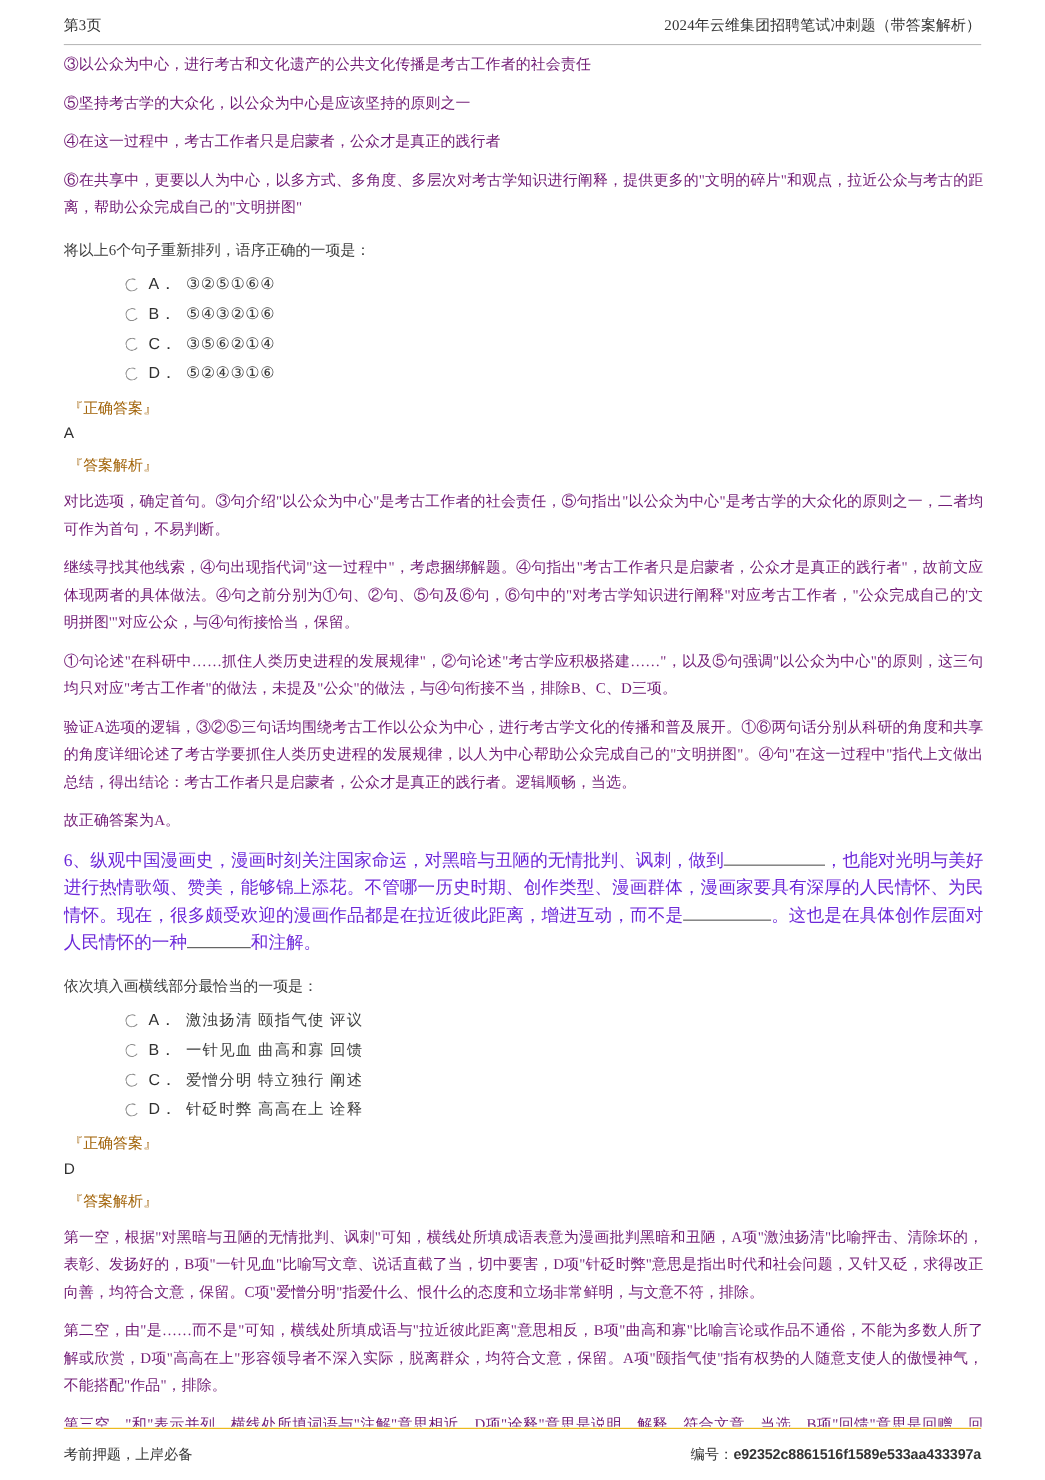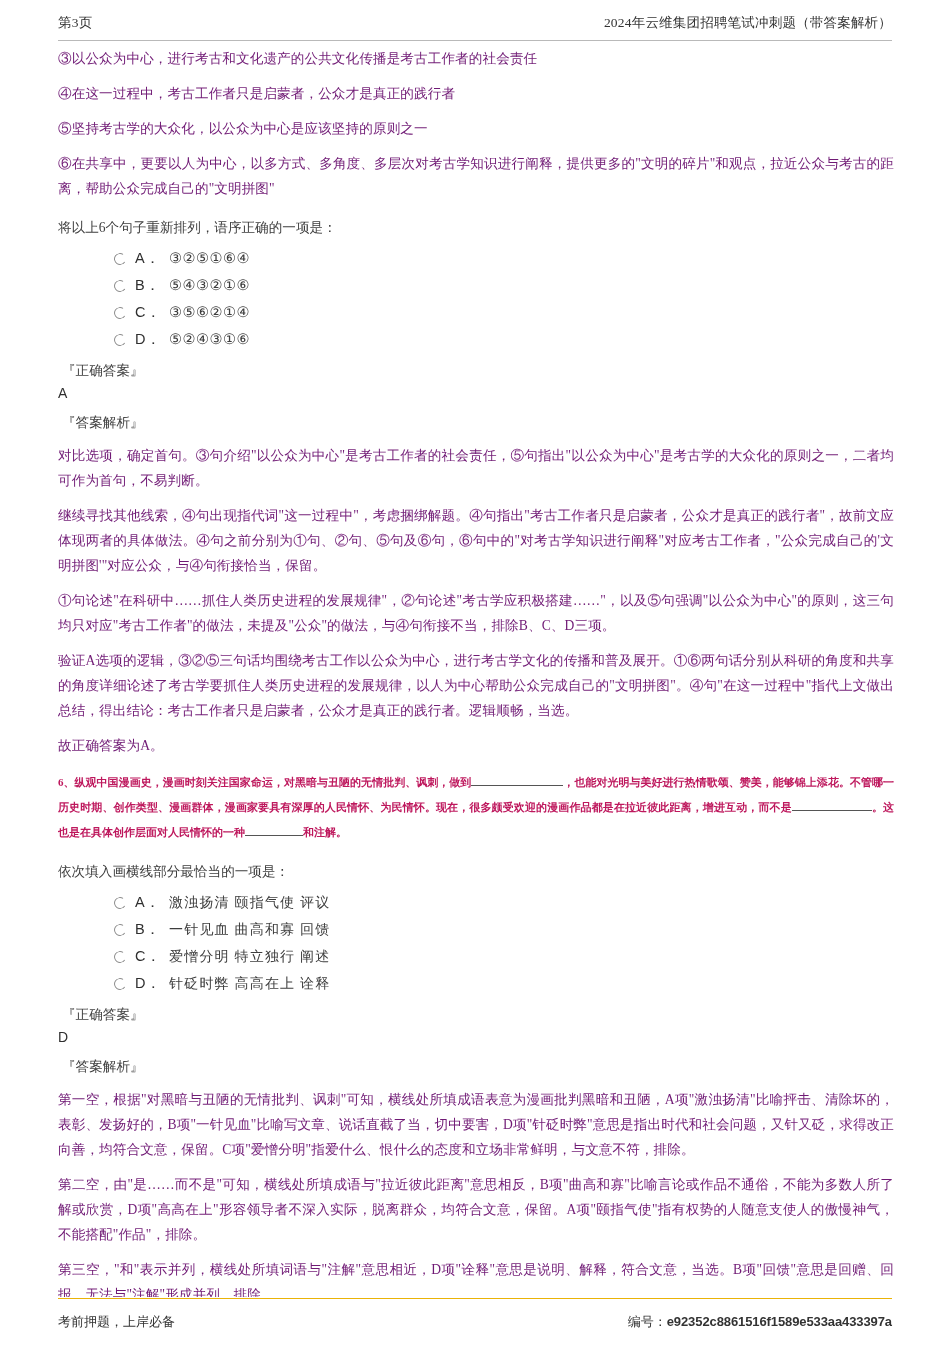--- a/index.html
+++ b/index.html
@@ -129,43 +129,42 @@
   .opt-text.circled {
     font-size: 14.5px;
     letter-spacing: 0.5px;
   }
 
   
   .ans-label {
     margin: 8px 0 0 0;
     font-size: 13.6px;
     line-height: 22px;
-    color: #404040;
+    color: #a16207;
     padding-left: 4px;
   }
   .ans-value {
     margin: 1px 0 0 0;
     font-family: "Liberation Sans", sans-serif;
     font-size: 14px;
     line-height: 21px;
     color: #2f2f2f;
   }
   .src-line {
     margin: 12px 0 0 0;
     font-size: 13.6px;
     line-height: 25px;
     color: #3d3d3d;
   }
   .q6-stem {
     margin: 12px 0 0 0;
-    font-size: 11px;
+    font-size: 16px;
     line-height: 25px;
     text-align: justify;
-    color: #be185d;
-    font-weight: bold;
+    color: #6d28d9;
   }
   .blank {
     display: inline-block;
     border-bottom: 1px solid #555;
     vertical-align: baseline;
   }
   .blank.w1 { width: 92px; }
   .blank.w2 { width: 80px; }
   .blank.w3 { width: 58px; }
 </style>
@@ -175,22 +174,22 @@
 <div class="page">
 
   <div class="header">
     <span class="header-left">第3页</span>
     <span class="header-right">2024年云维集团招聘笔试冲刺题（带答案解析）</span>
   </div>
 
   <div class="content">
 
     <p class="para">③以公众为中心，进行考古和文化遗产的公共文化传播是考古工作者的社会责任</p>
+    <p class="para">⑤坚持考古学的大众化，以公众为中心是应该坚持的原则之一</p>
     <p class="para">④在这一过程中，考古工作者只是启蒙者，公众才是真正的践行者</p>
-    <p class="para">⑤坚持考古学的大众化，以公众为中心是应该坚持的原则之一</p>
     <p class="para">⑥在共享中，更要以人为中心，以多方式、多角度、多层次对考古学知识进行阐释，提供更多的"文明的碎片"和观点，拉近公众与考古的距离，帮助公众完成自己的"文明拼图"</p>
 
     <p class="q-intro">将以上6个句子重新排列，语序正确的一项是：</p>
 
     <div class="options">
       <div class="option-row">
         <span class="radio"></span>
         <span class="opt-letter">A．</span>
         <span class="opt-text circled">③②⑤①⑥④</span>
       </div>

